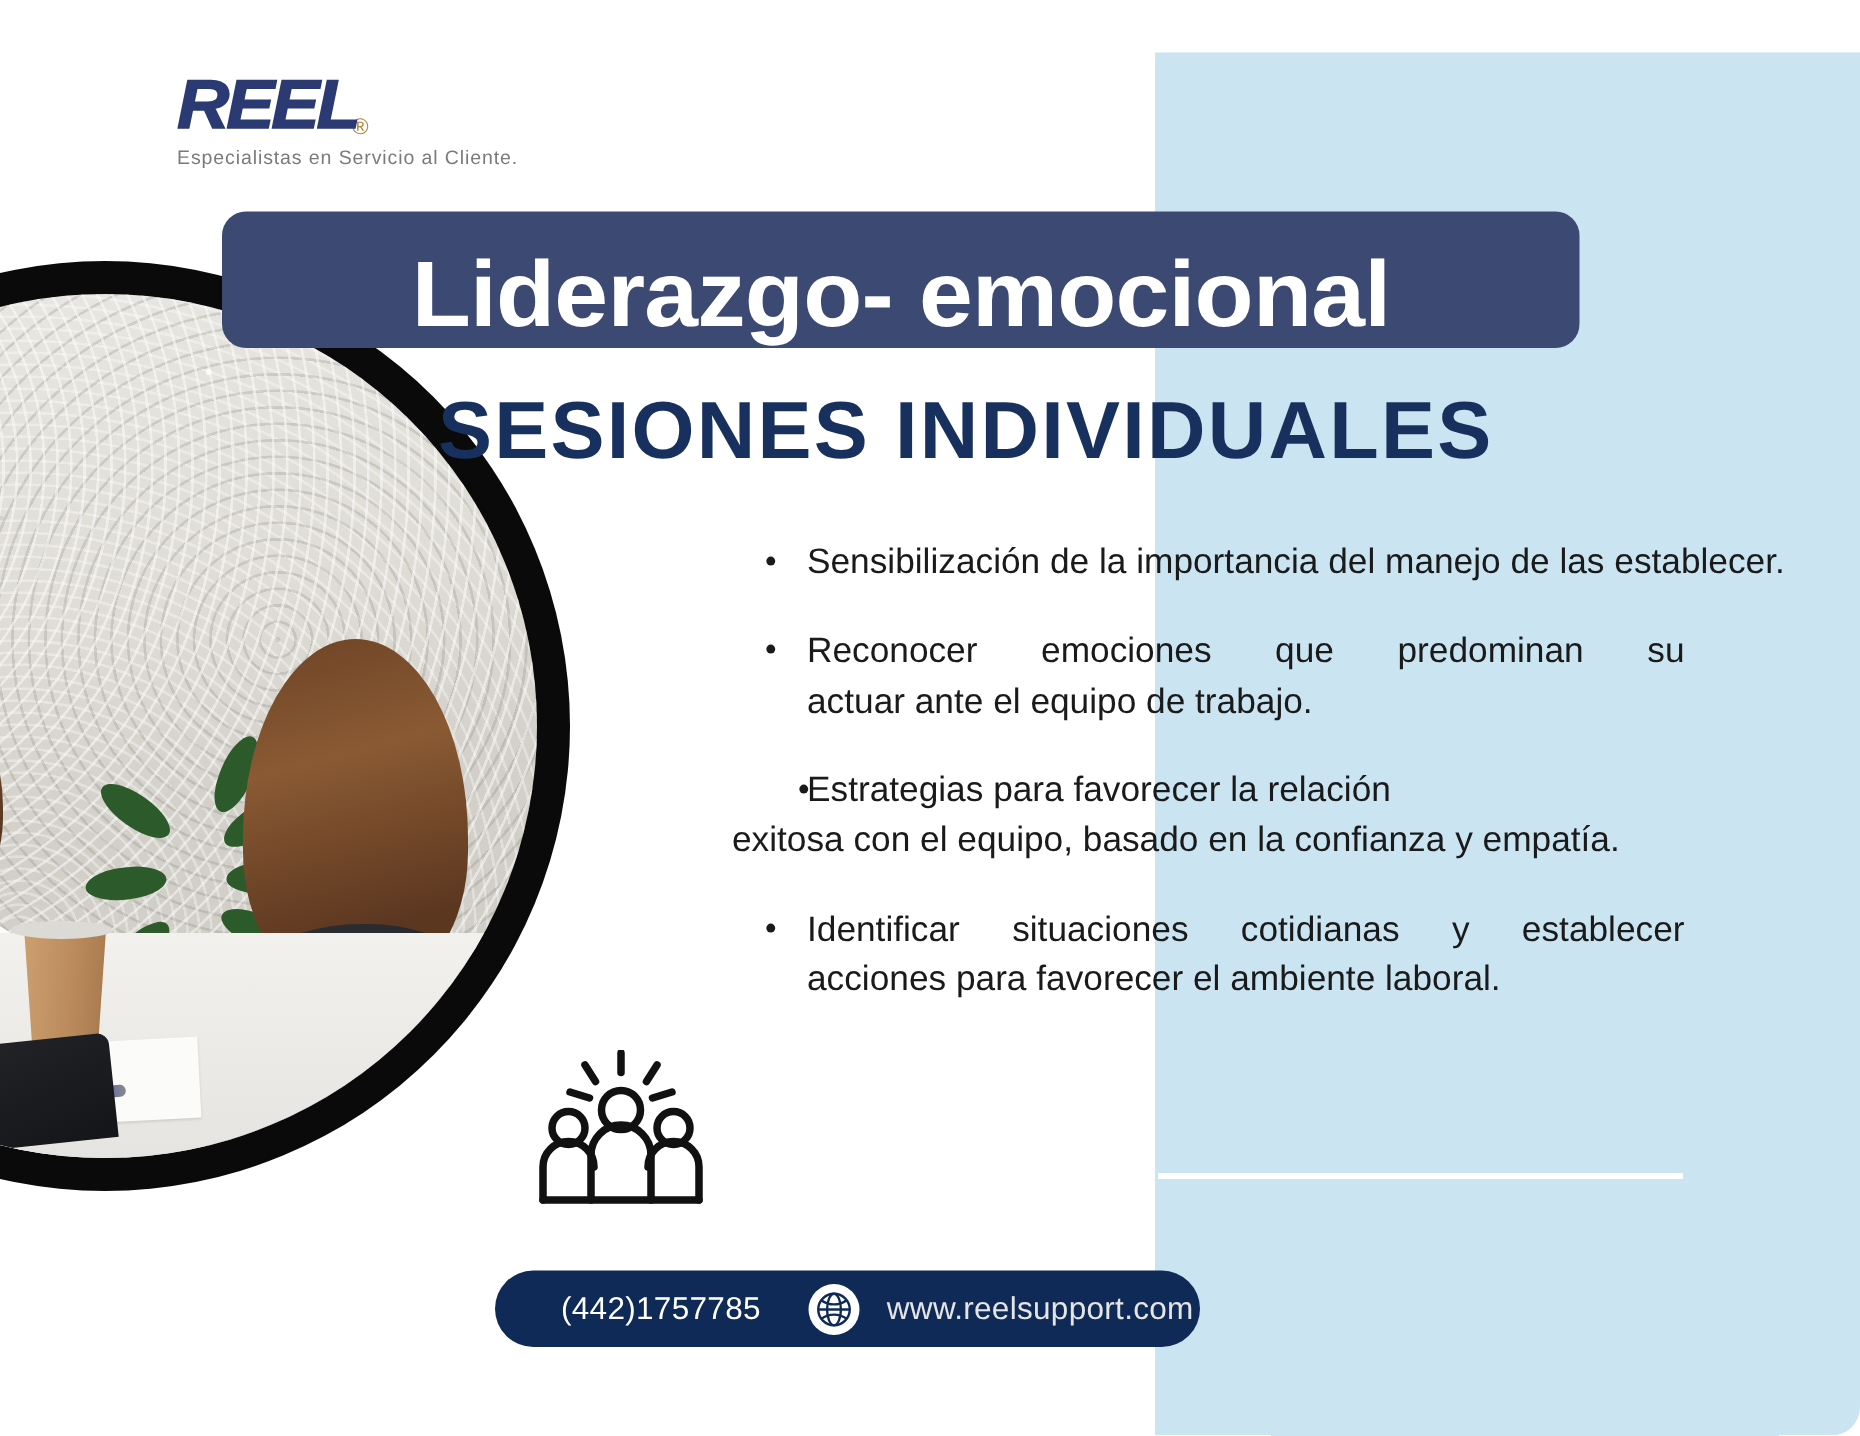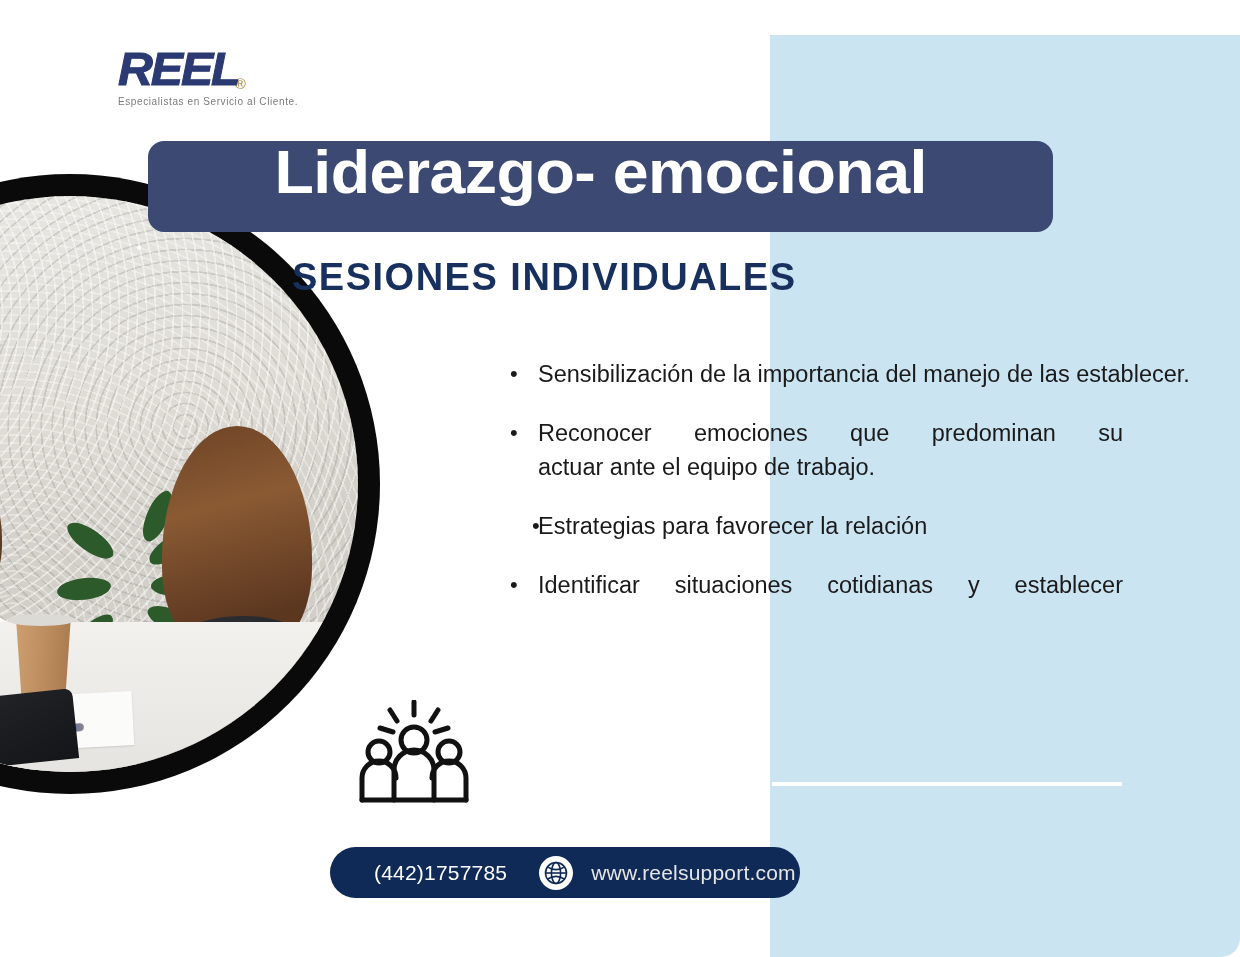--- a/index.html
+++ b/index.html
@@ -56,21 +56,21 @@
     font-size:15px;
     color:#b08438;
     vertical-align:sub;
     font-style:normal;
     font-weight:normal;
     letter-spacing:0;
     margin-left:2px;
   }
   .logo-tagline {
     margin-top:4px;
-    font-size:10px;
+    font-size:13px;
     color:#7a7a7a;
     letter-spacing:0.6px;
     white-space:nowrap;
   }
 
   
   .photo-circle {
     position:absolute;
     left:-240px; top:174px;
     width:620px; height:620px;
@@ -201,42 +201,42 @@
   }
 
   
   .title-bar {
     position:absolute;
     left:148px; top:141px;
     width:905px; height:91px;
     background:#3c4a73;
     border-radius:16px;
     display:flex;
-    align-items:flex-start;
+    align-items:flex-end;
     justify-content:center;
   }
   .title-text {
     color:#ffffff;
     font-family:"Liberation Sans", sans-serif;
     font-size:62px;
     font-weight:bold;
     letter-spacing:-0.5px;
     transform:scaleX(1.04);
     white-space:nowrap;
     line-height:1;
     padding-bottom:4px;
   }
 
   
   .subtitle {
     position:absolute;
     left:292px; top:256px;
     color:#17305e;
     font-family:"Liberation Sans", sans-serif;
-    font-size:38px;
+    font-size:54px;
     font-weight:bold;
     letter-spacing:1.5px;
     white-space:nowrap;
   }
 
   
   .bullets {
     position:absolute;
     left:510px; top:358px;
     width:690px;
@@ -391,26 +391,28 @@
       <div class="bullet-dot">•</div>
       <div class="bullet-body bullet-just">
         <span style="text-align:justify; text-align-last:justify; width:585px;">Reconocer emociones que predominan su</span>
         <span>actuar ante el equipo de trabajo.</span>
       </div>
     </div>
 
     <div class="bullet-special">
       <span class="b3-dot">•</span>
       <div class="b3-line1">Estrategias  para favorecer la relación</div>
+      <div class="b3-line2">exitosa con el equipo, basado en la confianza y empatía.</div>
     </div>
 
     <div class="bullet-row">
       <div class="bullet-dot">•</div>
       <div class="bullet-body bullet-just">
         <span style="text-align:justify; text-align-last:justify; width:585px;">Identificar situaciones cotidianas y establecer</span>
+        <span>acciones para favorecer el ambiente laboral.</span>
       </div>
     </div>
 
   </div>
 
   <div class="team-icon">
     <svg width="112" height="104" viewBox="0 0 112 104" fill="none" stroke="#111111" stroke-width="5" stroke-linecap="round">
 
       <line x1="56" y1="2" x2="56" y2="15"></line>
       <line x1="32" y1="10" x2="39" y2="21"></line>

